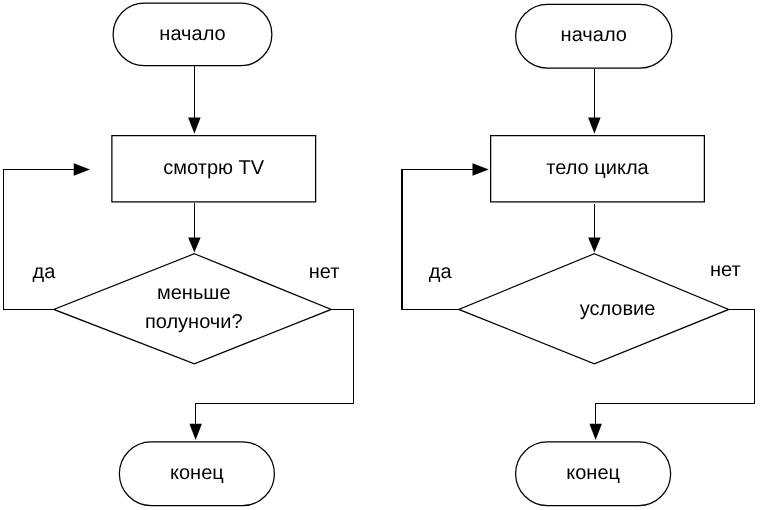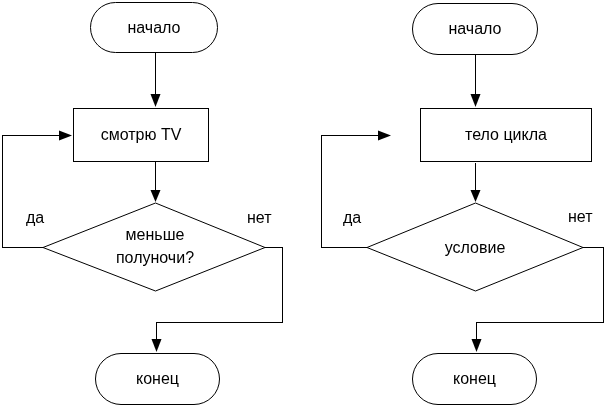--- a/index.html
+++ b/index.html
@@ -20,29 +20,29 @@
     white-space:nowrap;
   }
   .stadium{border-radius:26px;}
   .decision-text{
     position:absolute;display:flex;align-items:center;justify-content:center;
     text-align:center;line-height:23px;
   }
   .edge-label{position:absolute;line-height:1;white-space:nowrap;}
   
   .l-start{left:90px;top:2px;width:128px;height:51px;}
-  .l-process{left:73px;top:108px;width:136px;height:54px;text-align:right;}
+  .l-process{left:89px;top:108px;width:164px;height:54px;text-align:right;}
   .l-decision{left:90px;top:222px;width:130px;height:48px;}
   .l-end{left:95px;top:353px;width:125px;height:52px;}
   .l-yes{left:26px;top:210px;}
   .l-no{left:247px;top:210px;}
   
   .r-start{left:412px;top:3px;width:126px;height:52px;}
-  .r-process{left:392px;top:108px;width:172px;height:54px;margin-left:28px;}
-  .r-decision{left:405px;top:234px;width:140px;height:26px;}
+  .r-process{left:392px;top:108px;width:172px;height:54px;}
+  .r-decision{left:424px;top:234px;width:140px;height:26px;}
   .r-end{left:412px;top:353px;width:125px;height:52px;}
   .r-yes{left:343px;top:210px;}
   .r-no{left:568px;top:209px;}
 </style>
 </head>
 <body>
 
 <div class="canvas">
 
   <svg class="connector-layer" width="614" height="408" viewBox="0 0 614 408" xmlns="http://www.w3.org/2000/svg">

